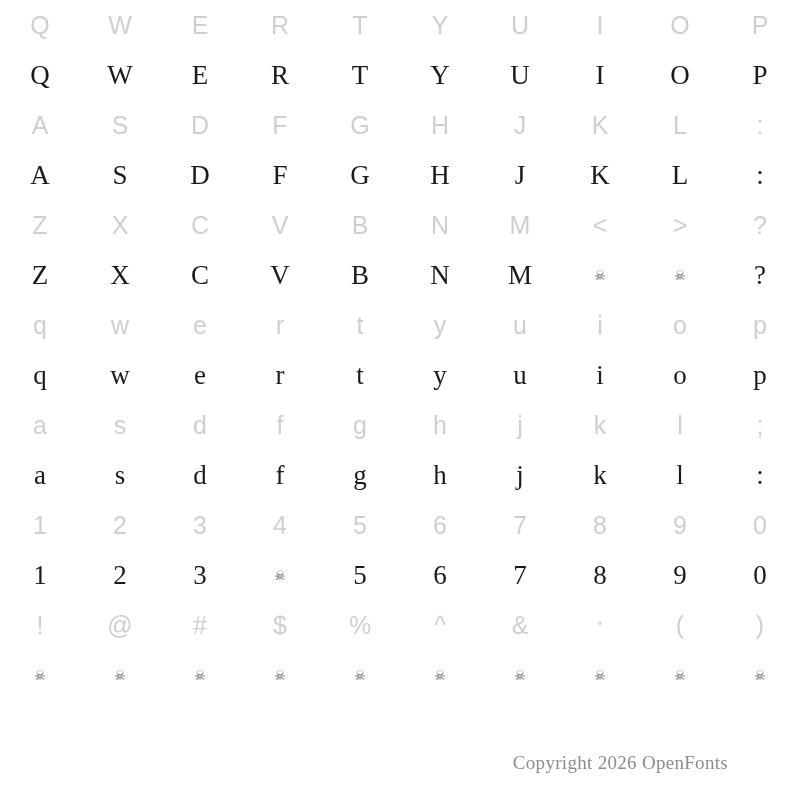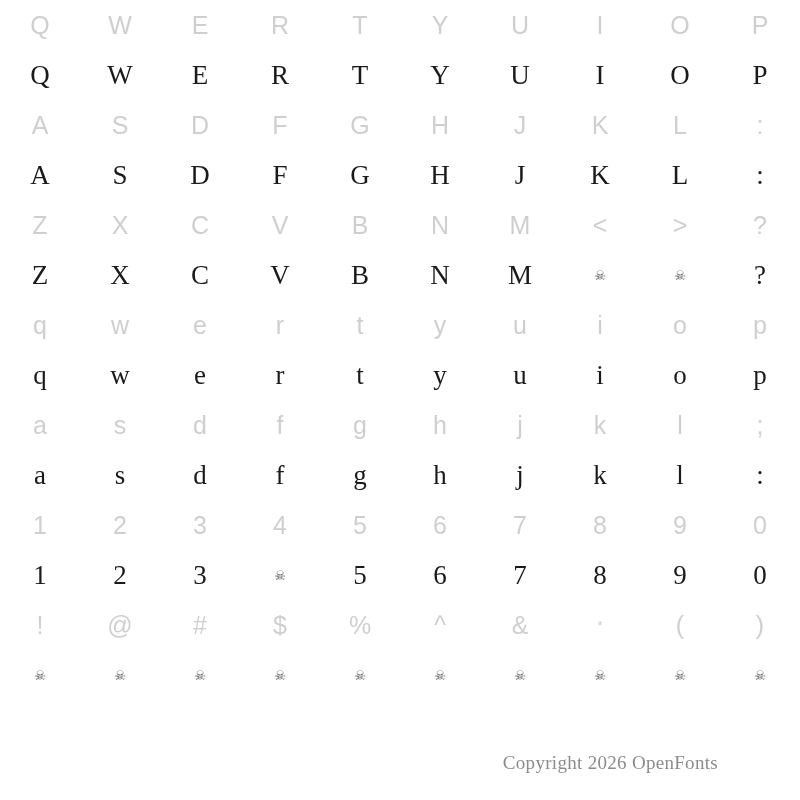--- a/index.html
+++ b/index.html
@@ -54,21 +54,21 @@
   .row-glyph .cell.notdef,
   .row-key .cell.notdef {
     font-size: 13px;
     color: #4a4a4a;
   }
   .row-key .cell.notdef {
     color: #cccccc;
   }
   .footer {
     position: absolute;
-    right: 82px;
+    right: 72px;
     bottom: 26px;
     font-family: "Liberation Serif", serif;
     font-size: 19px;
     color: #8c8c8c;
     letter-spacing: 0.3px;
   }
 </style>
 </head>
 <body>
 

